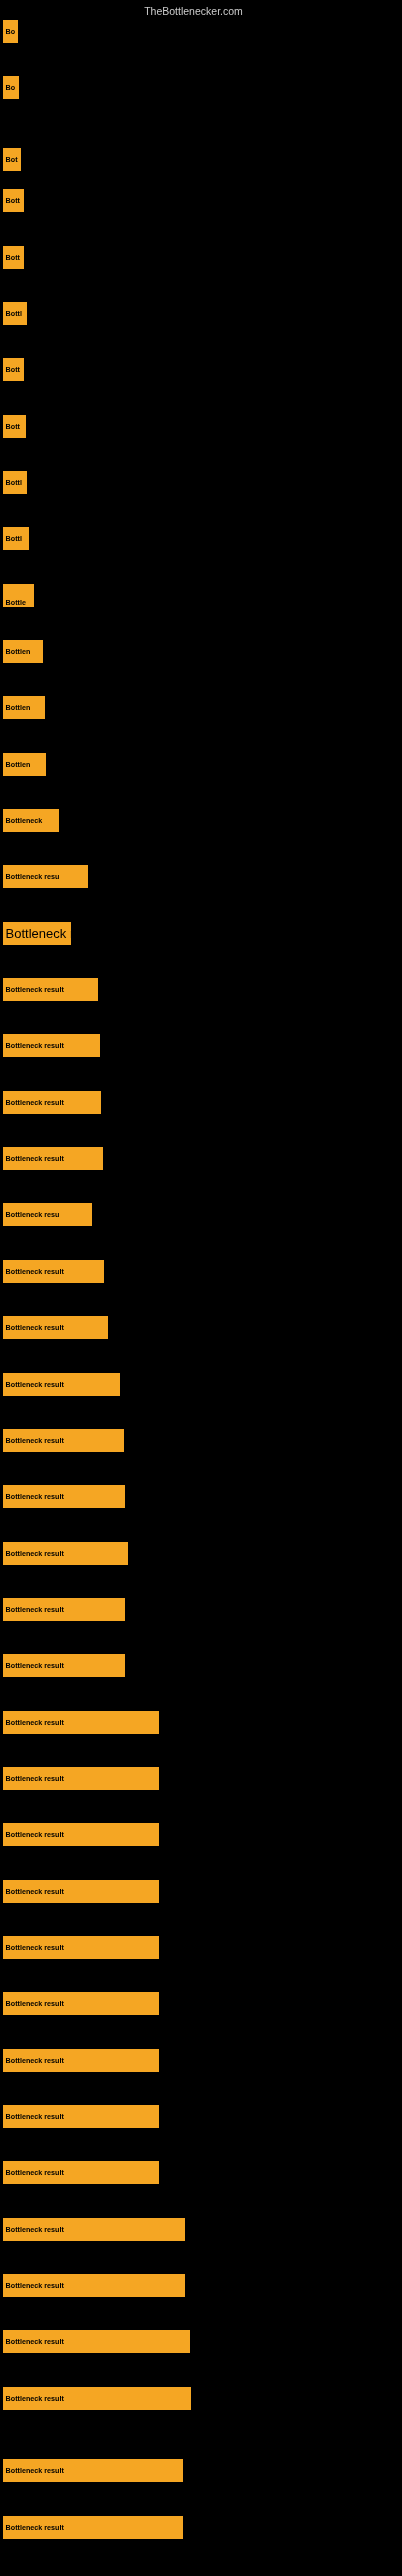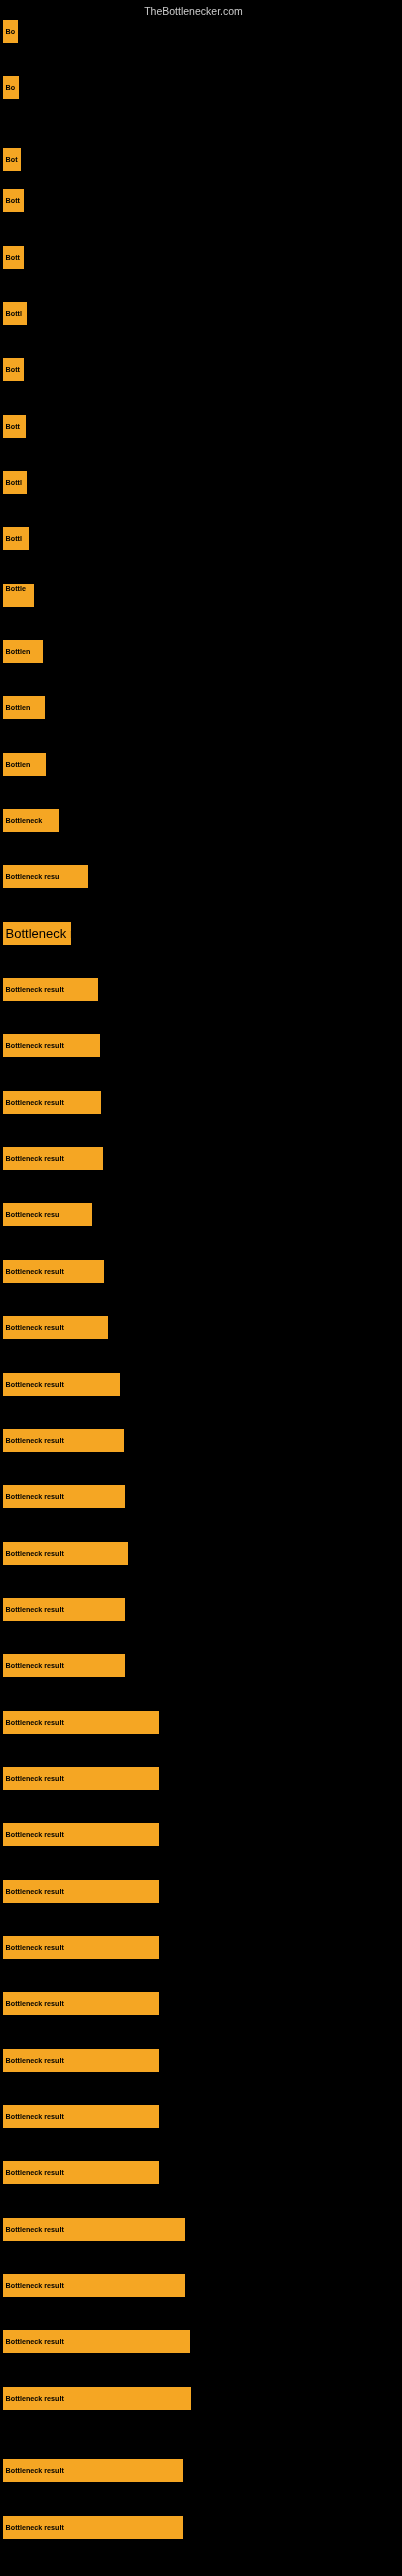--- a/index.html
+++ b/index.html
@@ -54,21 +54,21 @@
     </div>
     <div style="position: absolute; top: 415px; left: 3.2px; width: 22.5px; height: 22.5px; background-color: rgb(245, 166, 35); display: flex; align-items: center; padding-left: 2.4px; overflow: hidden; white-space: nowrap;">
       <span style="color: rgb(0, 0, 0); font-size: 7.2px; font-weight: bold;">Bott</span>
     </div>
     <div style="position: absolute; top: 471px; left: 3.2px; width: 24px; height: 22.5px; background-color: rgb(245, 166, 35); display: flex; align-items: center; padding-left: 2.4px; overflow: hidden; white-space: nowrap;">
       <span style="color: rgb(0, 0, 0); font-size: 7.2px; font-weight: bold;">Bottl</span>
     </div>
     <div style="position: absolute; top: 527px; left: 3.2px; width: 26px; height: 22.5px; background-color: rgb(245, 166, 35); display: flex; align-items: center; padding-left: 2.4px; overflow: hidden; white-space: nowrap;">
       <span style="color: rgb(0, 0, 0); font-size: 7.2px; font-weight: bold;">Bottl</span>
     </div>
-    <div style="position: absolute; top: 584px; left: 3.2px; width: 31px; height: 22.5px; background-color: rgb(245, 166, 35); display: flex; align-items: flex-start; padding-left: 2.4px; overflow: hidden; white-space: nowrap;">
+    <div style="position: absolute; top: 584px; left: 3.2px; width: 31px; height: 22.5px; background-color: rgb(245, 166, 35); display: flex; align-items: flex-end; padding-left: 2.4px; overflow: hidden; white-space: nowrap;">
       <span style="color: rgb(0, 0, 0); font-size: 7.2px; font-weight: bold;">Bottle</span>
     </div>
     <div style="position: absolute; top: 640px; left: 3.2px; width: 40px; height: 22.5px; background-color: rgb(245, 166, 35); display: flex; align-items: center; padding-left: 2.4px; overflow: hidden; white-space: nowrap;">
       <span style="color: rgb(0, 0, 0); font-size: 7.2px; font-weight: bold;">Bottlen</span>
     </div>
     <div style="position: absolute; top: 696px; left: 3.2px; width: 42px; height: 22.5px; background-color: rgb(245, 166, 35); display: flex; align-items: center; padding-left: 2.4px; overflow: hidden; white-space: nowrap;">
       <span style="color: rgb(0, 0, 0); font-size: 7.2px; font-weight: bold;">Bottlen</span>
     </div>
     <div style="position: absolute; top: 753px; left: 3.2px; width: 43px; height: 22.5px; background-color: rgb(245, 166, 35); display: flex; align-items: center; padding-left: 2.4px; overflow: hidden; white-space: nowrap;">
       <span style="color: rgb(0, 0, 0); font-size: 7.2px; font-weight: bold;">Bottlen</span>

